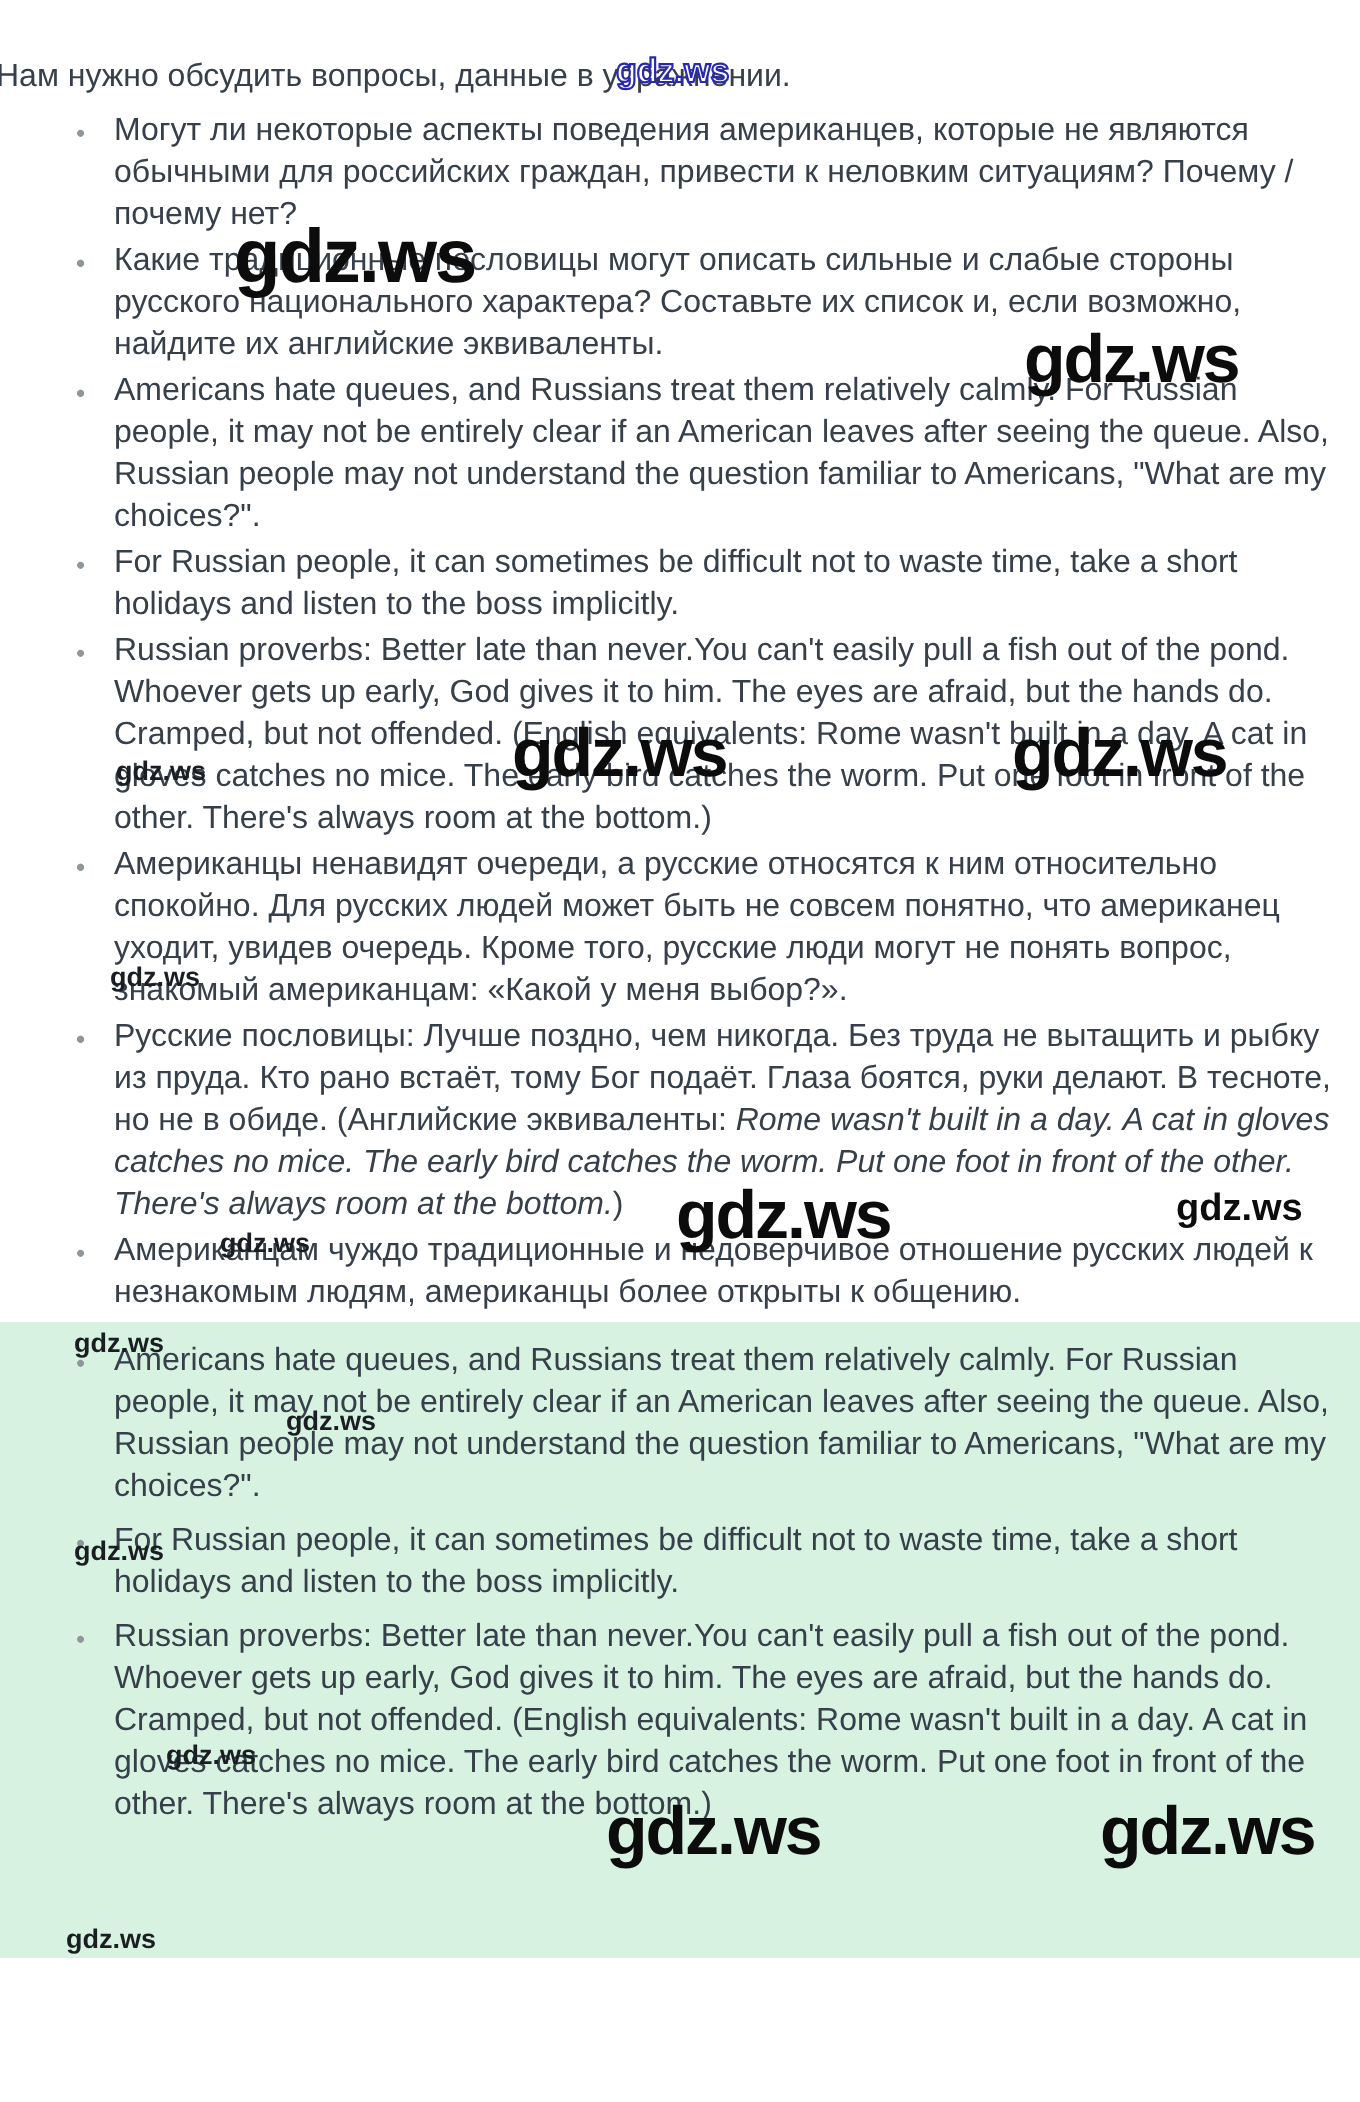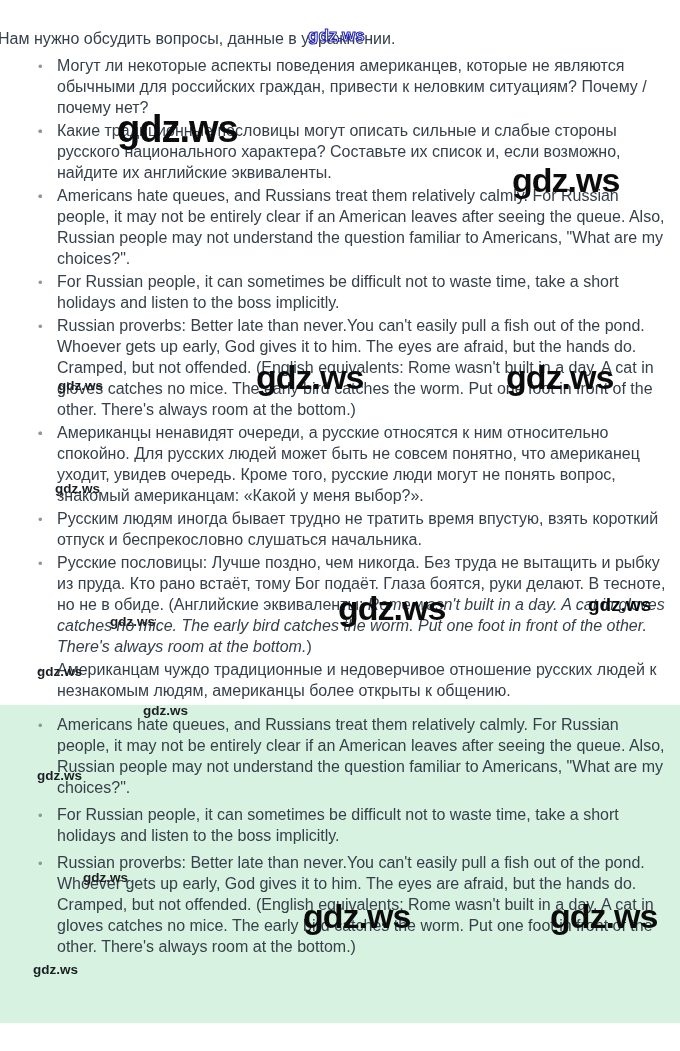--- a/index.html
+++ b/index.html
@@ -122,21 +122,21 @@
     <li>
       <span class="marker">•</span>
       <span class="it"></span><span></span>
     </li>
     <li>
       <span class="marker">•</span>
       <span>Американцы ненавидят очереди, а русские относятся к ним относительно спокойно. Для русских людей может быть не совсем понятно, что американец уходит, увидев очередь. Кроме того, русские люди могут не понять вопрос, знакомый американцам: «Какой у меня выбор?».</span><span class="it"></span><span></span>
     </li>
     <li>
       <span class="marker">•</span>
-      <span>Русским людям иногда бывает трудно не тратить время впустую, взять короткий отпуск и беспрекословно слушаться начальника.</span><span class="it"></span><span></span>
+      <span class="it"></span><span></span>
     </li>
     <li>
       <span class="marker">•</span>
       <span>Русские пословицы: Лучше поздно, чем никогда. Без труда не вытащить и рыбку из пруда. Кто рано встаёт, тому Бог подаёт. Глаза боятся, руки делают. В тесноте, но не в обиде. (Английские эквиваленты: </span><span class="it">Rome wasn't built in a day. A cat in gloves catches no mice. The early bird catches the worm. Put one foot in front of the other. There's always room at the bottom.</span><span>)</span>
     </li>
     <li>
       <span class="marker">•</span>
       <span>Американцам чуждо традиционные и недоверчивое отношение русских людей к незнакомым людям, американцы более открыты к общению.</span><span class="it"></span><span></span>
     </li>
   </ul>

